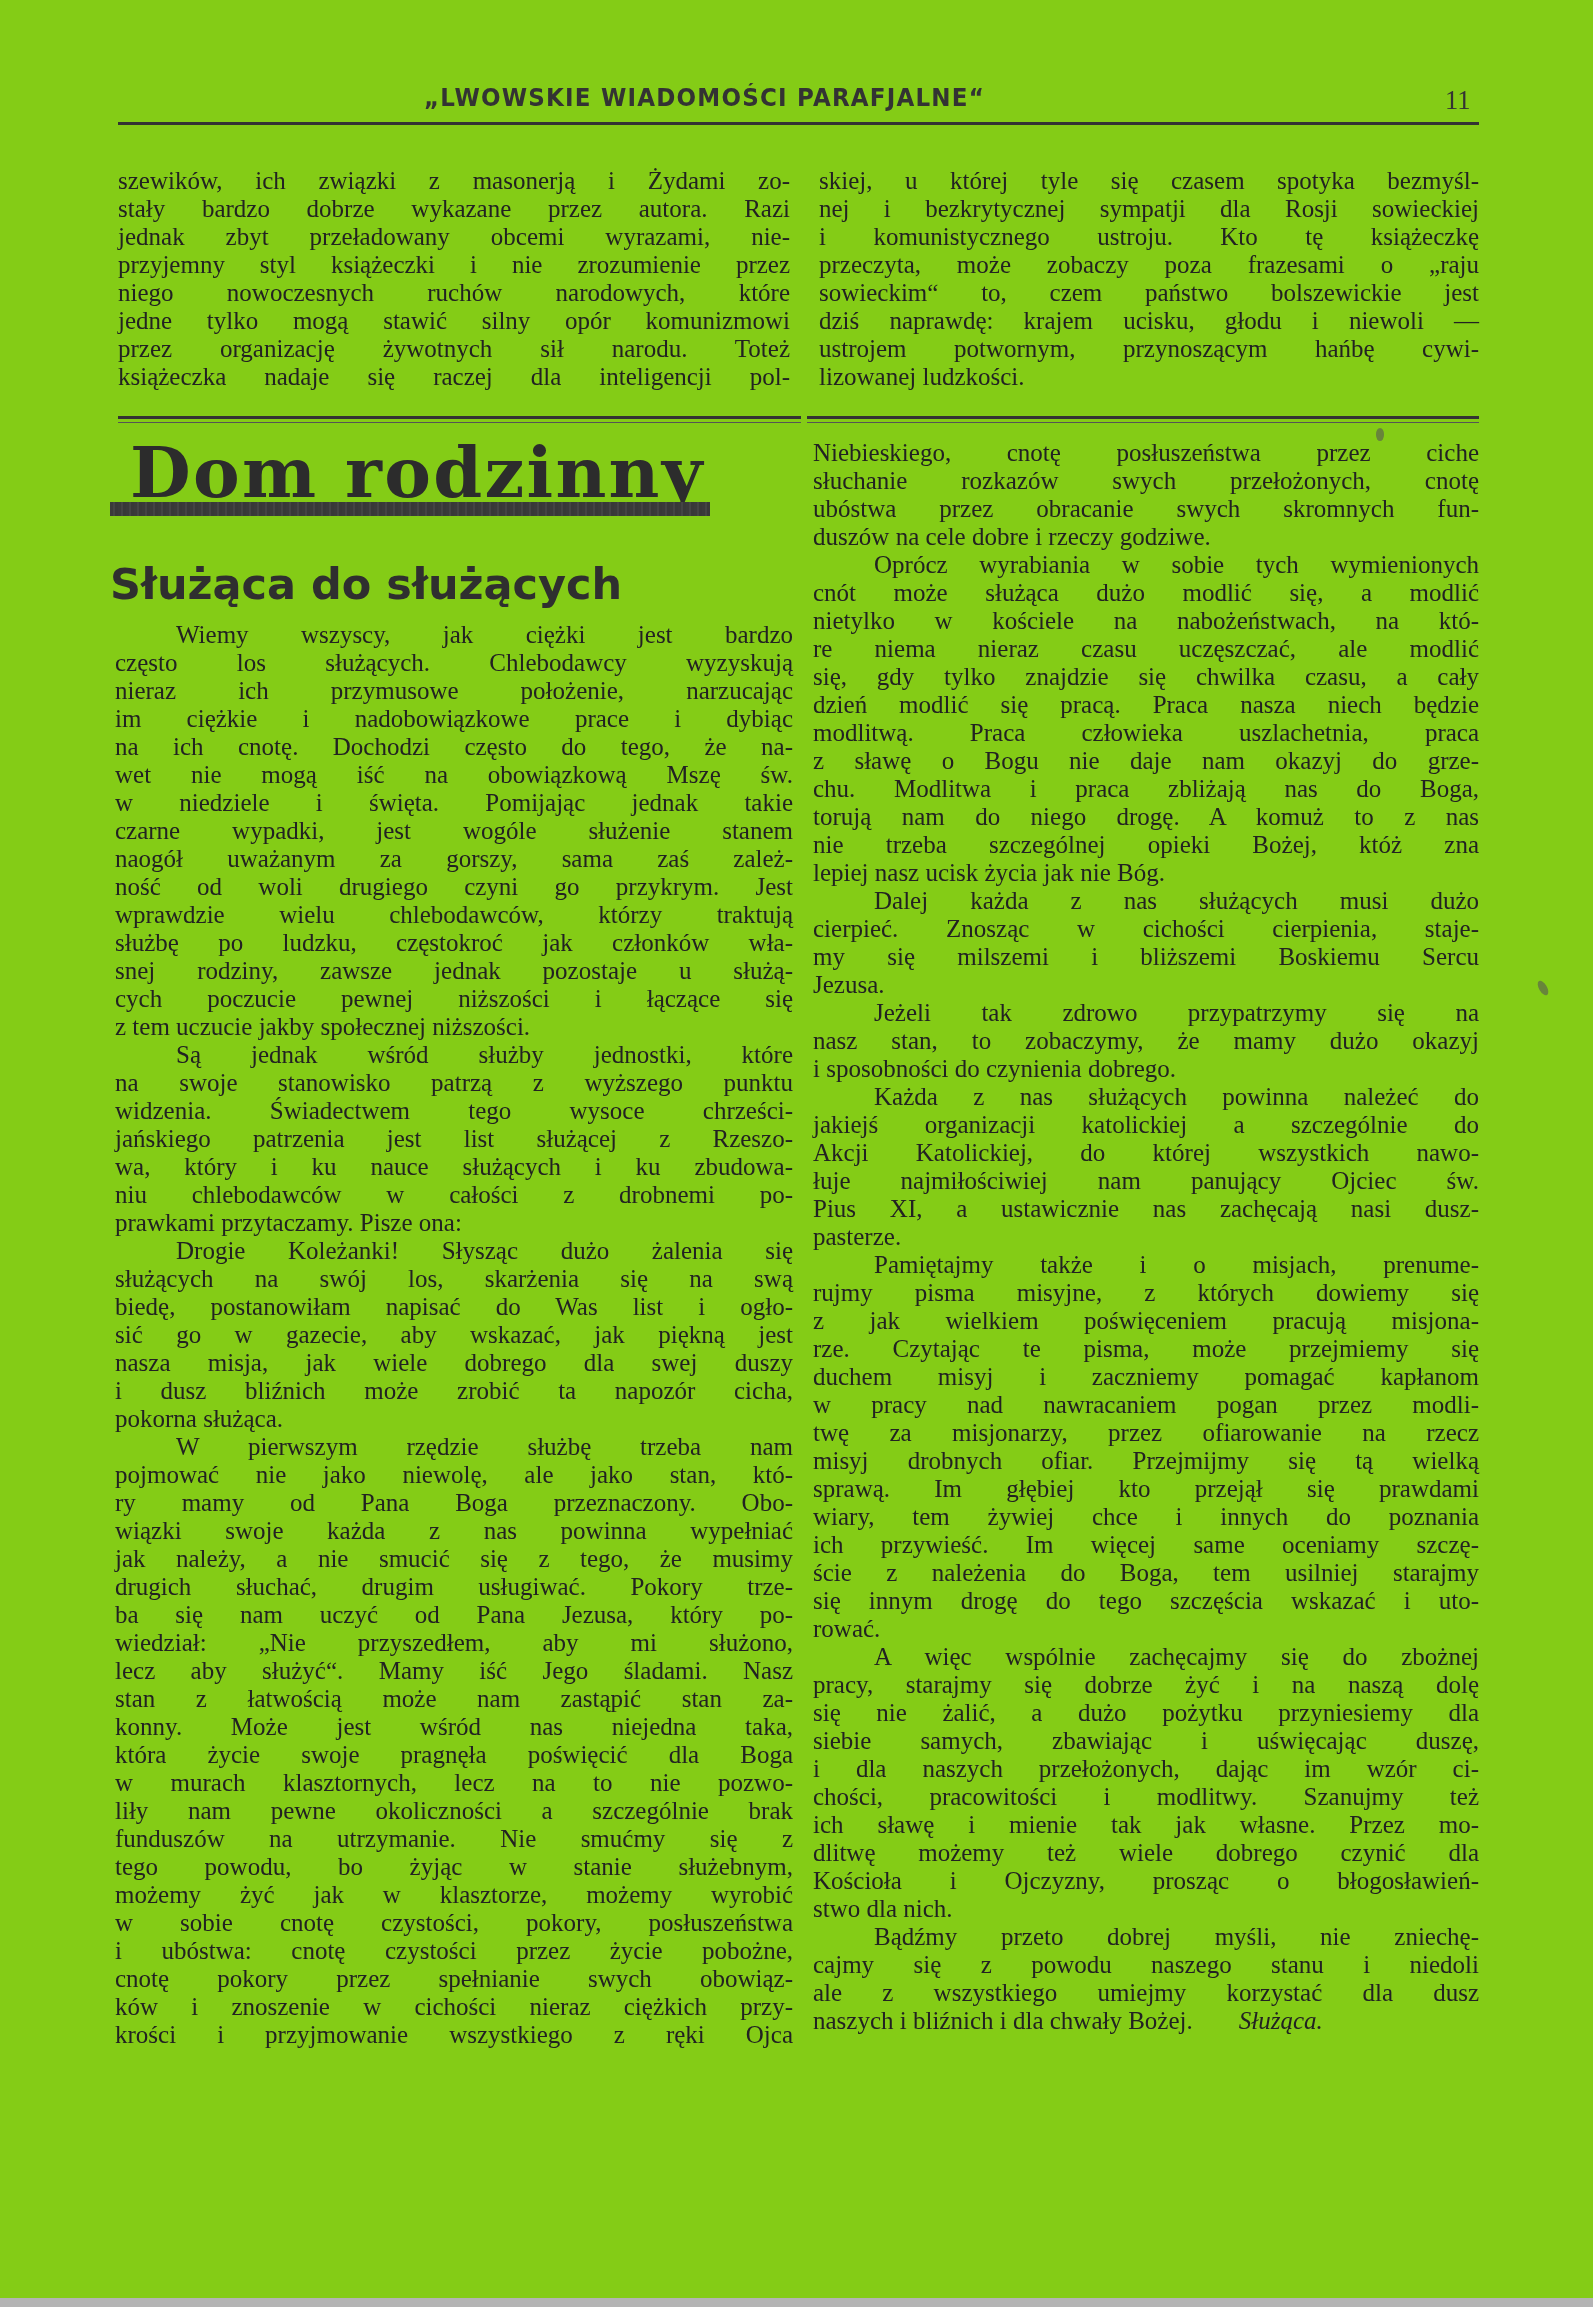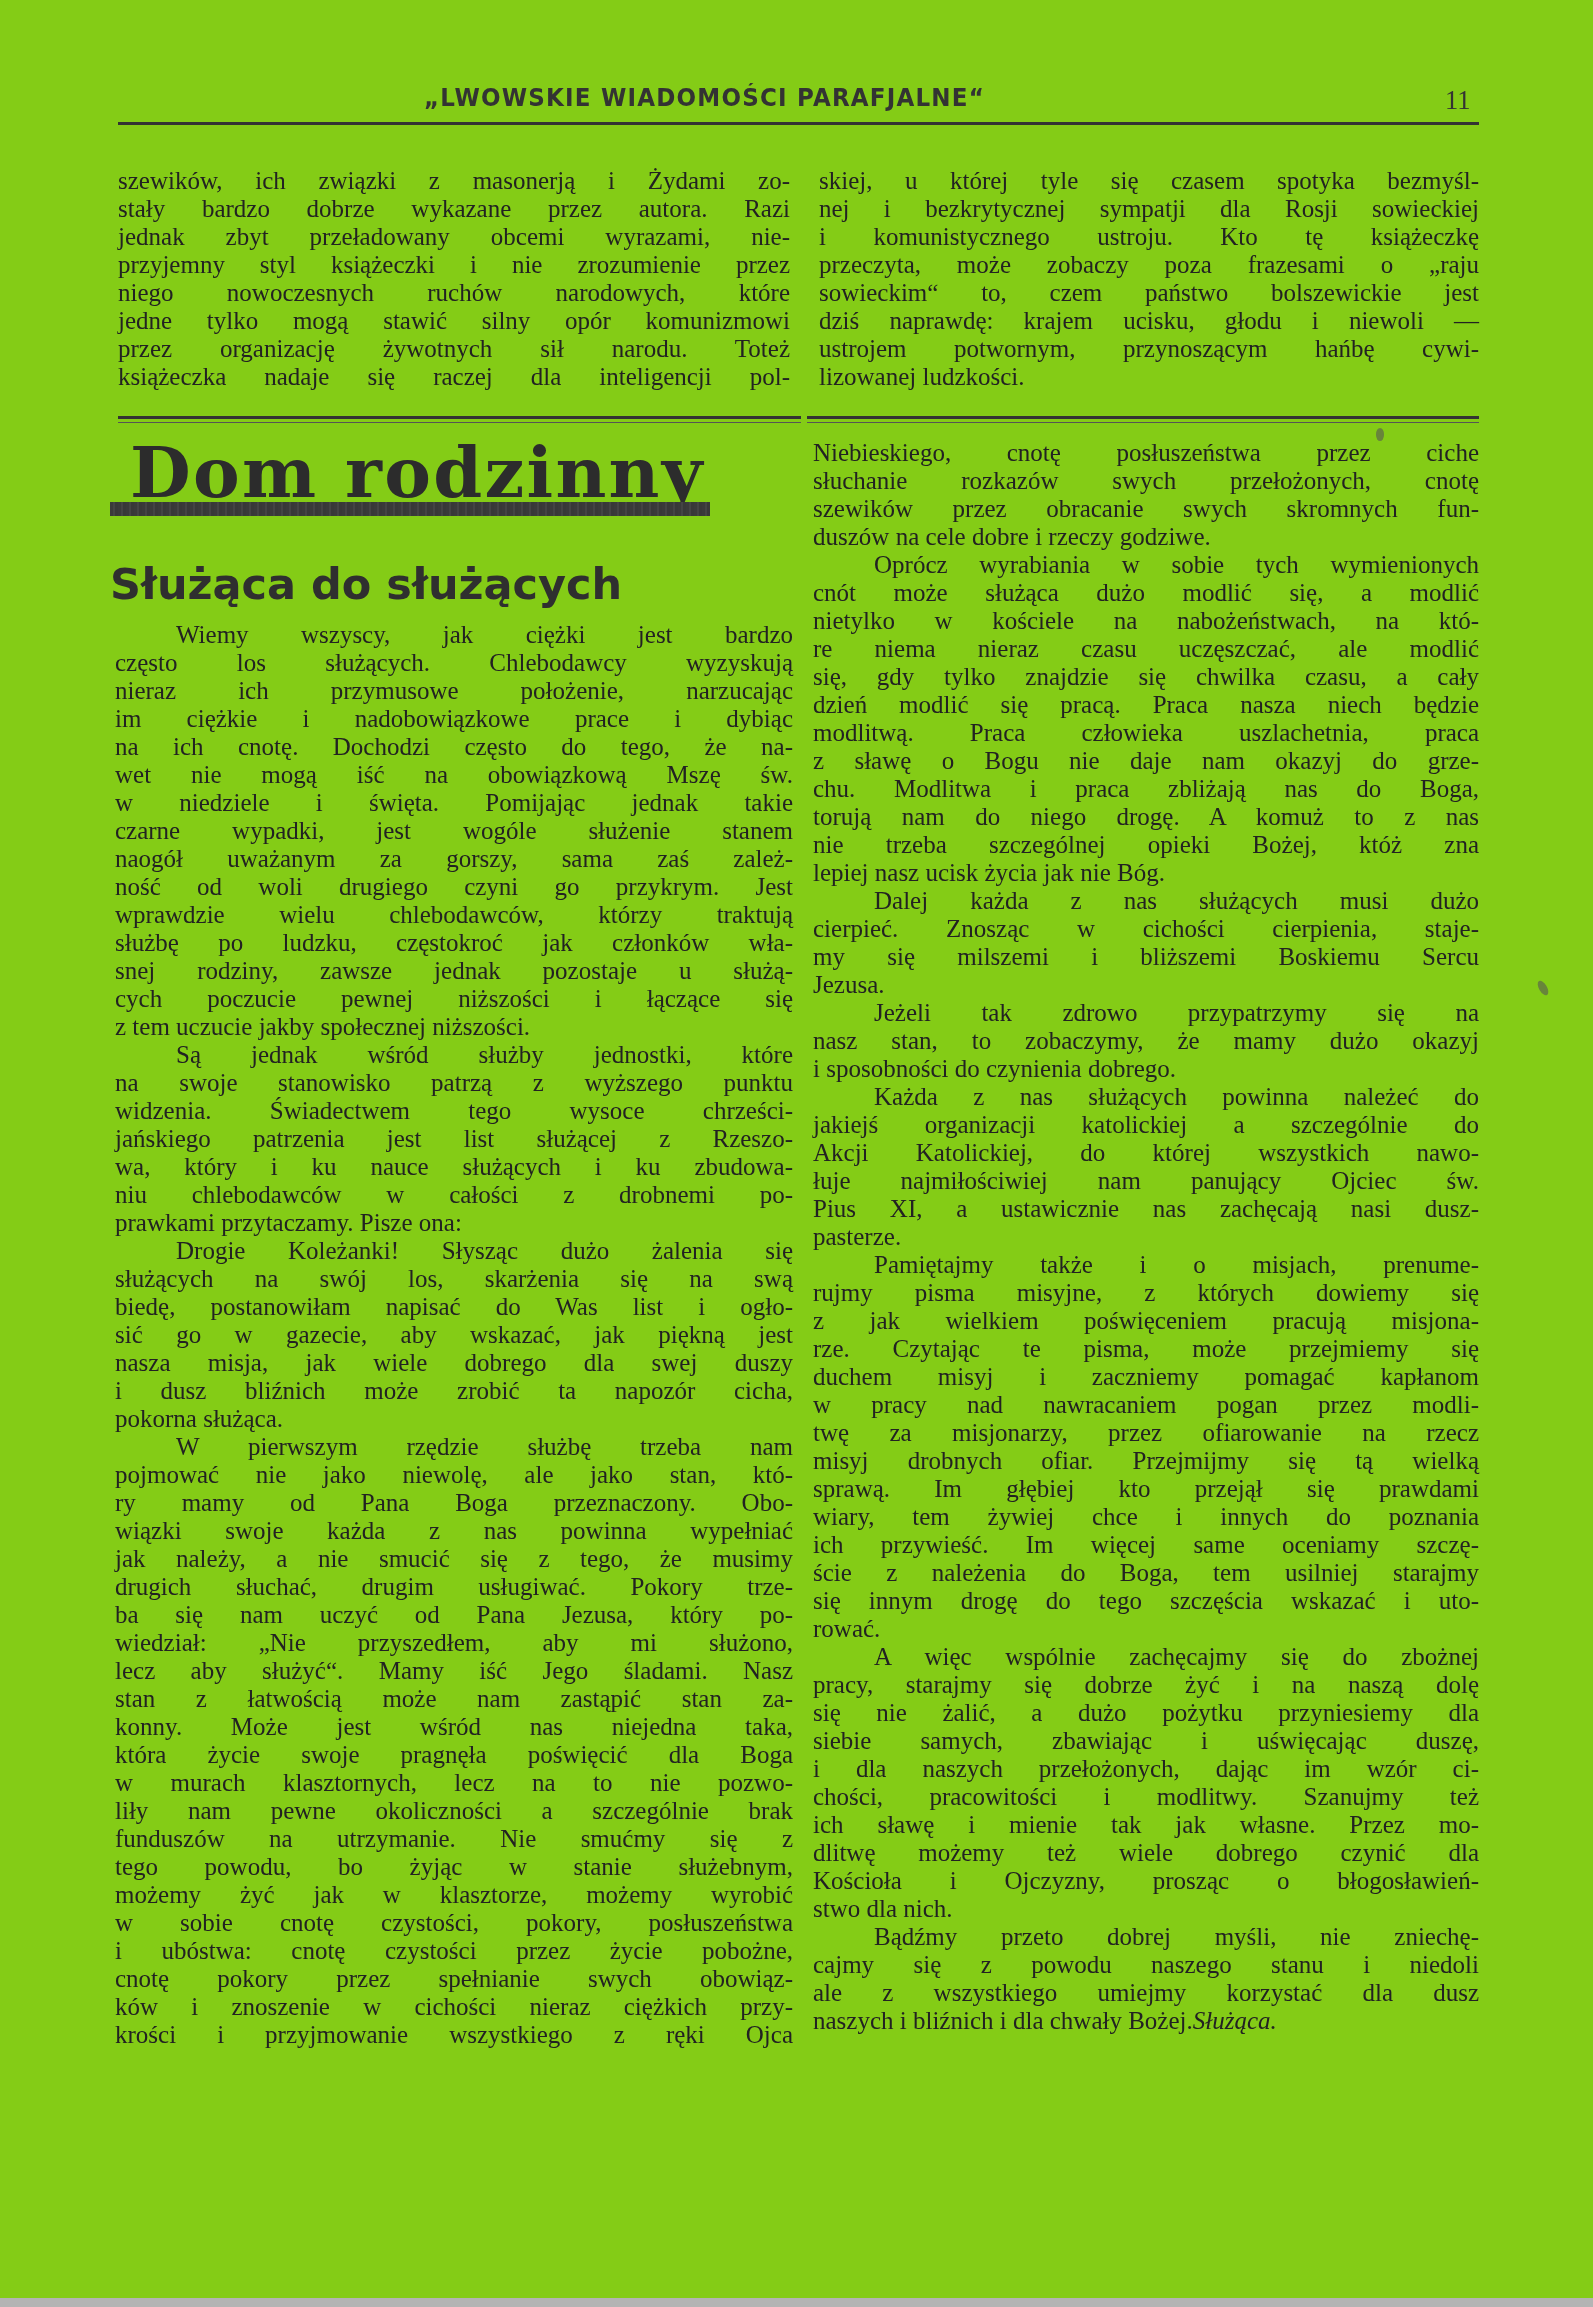--- a/index.html
+++ b/index.html
@@ -65,21 +65,21 @@
     position: absolute; left: 110px; top: 502px; width: 600px; height: 14px;
     background: repeating-linear-gradient(90deg, #3a3a3a 0 3.5px, #444 3.5px 5.2px, #383838 5.2px 8px);
   }
   .subhead {
     position: absolute; left: 110px; top: 559px;
     font-family: "DejaVu Sans", sans-serif; font-weight: bold;
     font-size: 43px; color: #2f2f2f;
   }
   .col-main-left { left: 115px; top: 621px; width: 678px; }
   .col-main-right { left: 813px; top: 439px; width: 666px; }
-  .signature { font-style: italic; }
+  .signature { font-style: italic; margin-left: 46px; }
   .smudge {
     position: absolute; border-radius: 50%; background: #555; opacity: 0.6;
   }
 </style>
 </head>
 <body>
 
 <div class="page">
 
   <div class="running-head">„LWOWSKIE WIADOMOŚCI PARAFJALNE“</div>
@@ -167,21 +167,21 @@
     <span class="line">w sobie cnotę czystości, pokory, posłuszeństwa</span>
     <span class="line">i ubóstwa: cnotę czystości przez życie pobożne,</span>
     <span class="line">cnotę pokory przez spełnianie swych obowiąz-</span>
     <span class="line">ków i znoszenie w cichości nieraz ciężkich przy-</span>
     <span class="line">krości i przyjmowanie wszystkiego z ręki Ojca</span>
   </div>
 
   <div class="col col-main-right">
     <span class="line">Niebieskiego, cnotę posłuszeństwa przez ciche</span>
     <span class="line">słuchanie rozkazów swych przełożonych, cnotę</span>
-    <span class="line">szewików przez obracanie swych skromnych fun-</span>
+    <span class="line">ubóstwa przez obracanie swych skromnych fun-</span>
     <span class="line last">duszów na cele dobre i rzeczy godziwe.</span>
     <span class="line indent">Oprócz wyrabiania w sobie tych wymienionych</span>
     <span class="line">cnót może służąca dużo modlić się, a modlić</span>
     <span class="line">nietylko w kościele na nabożeństwach, na któ-</span>
     <span class="line">re niema nieraz czasu uczęszczać, ale modlić</span>
     <span class="line">się, gdy tylko znajdzie się chwilka czasu, a cały</span>
     <span class="line">dzień modlić się pracą. Praca nasza niech będzie</span>
     <span class="line">modlitwą. Praca człowieka uszlachetnia, praca</span>
     <span class="line">z sławę o Bogu nie daje nam okazyj do grze-</span>
     <span class="line">chu. Modlitwa i praca zbliżają nas do Boga,</span>

